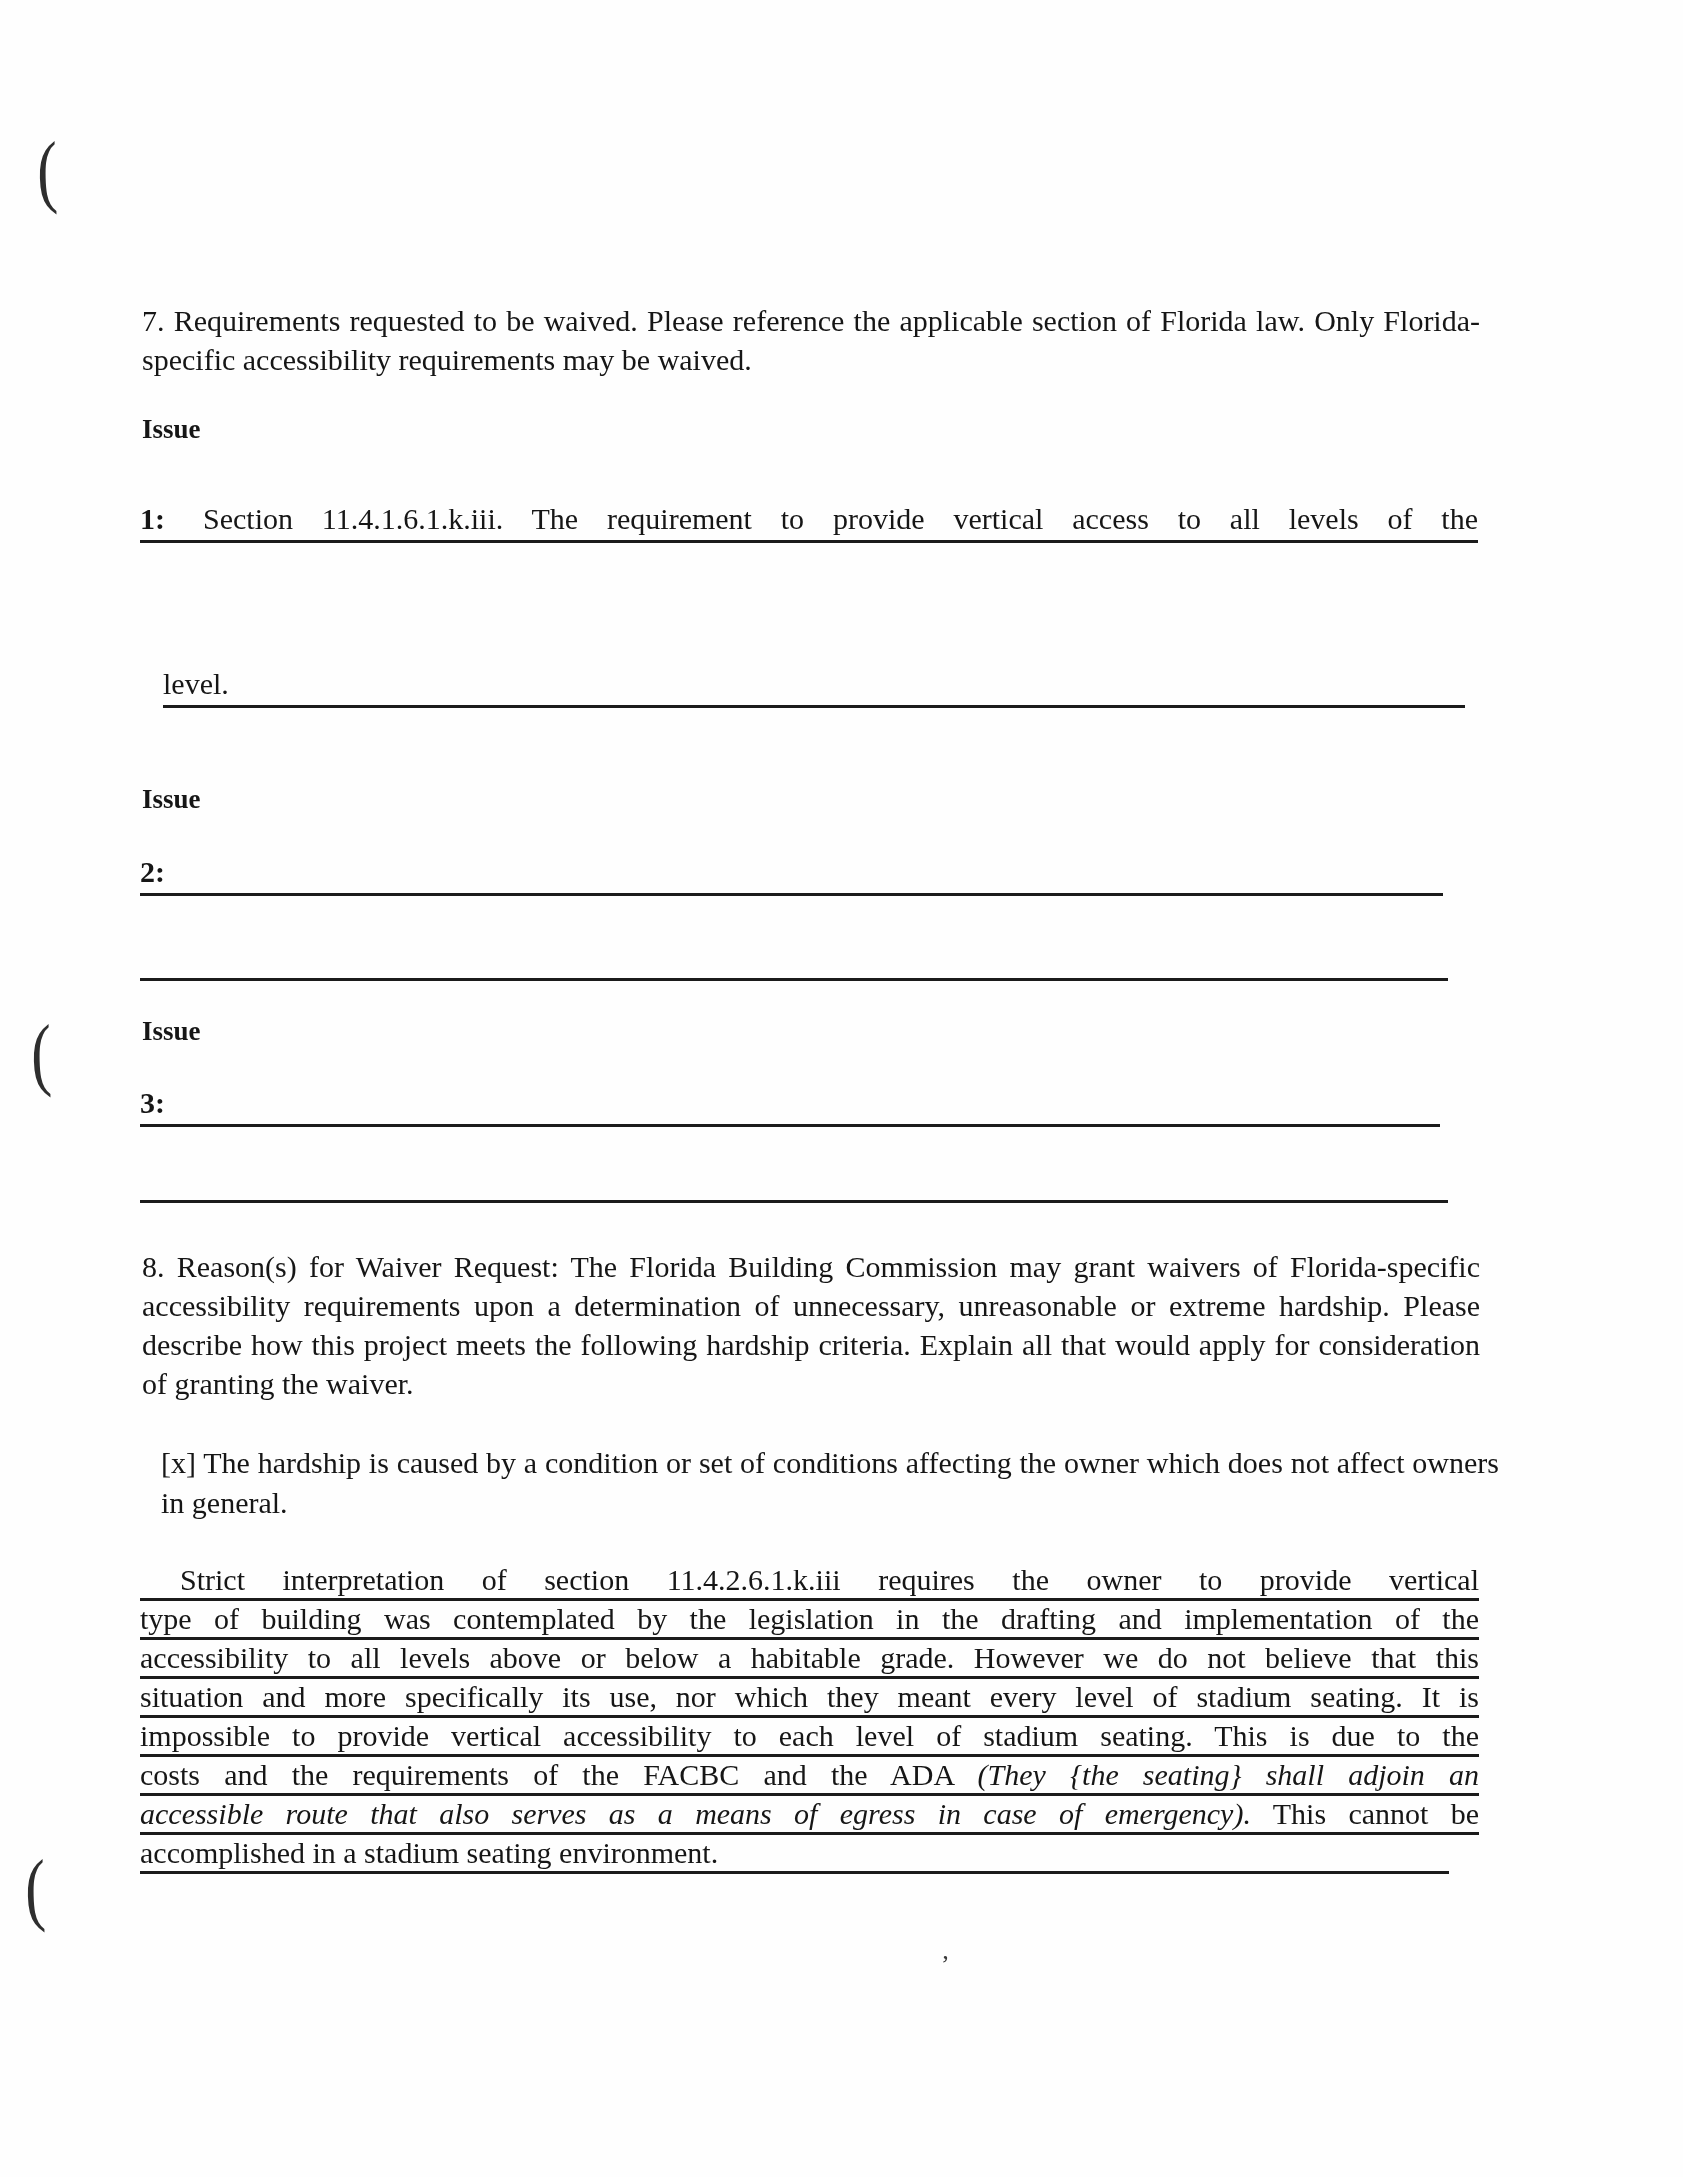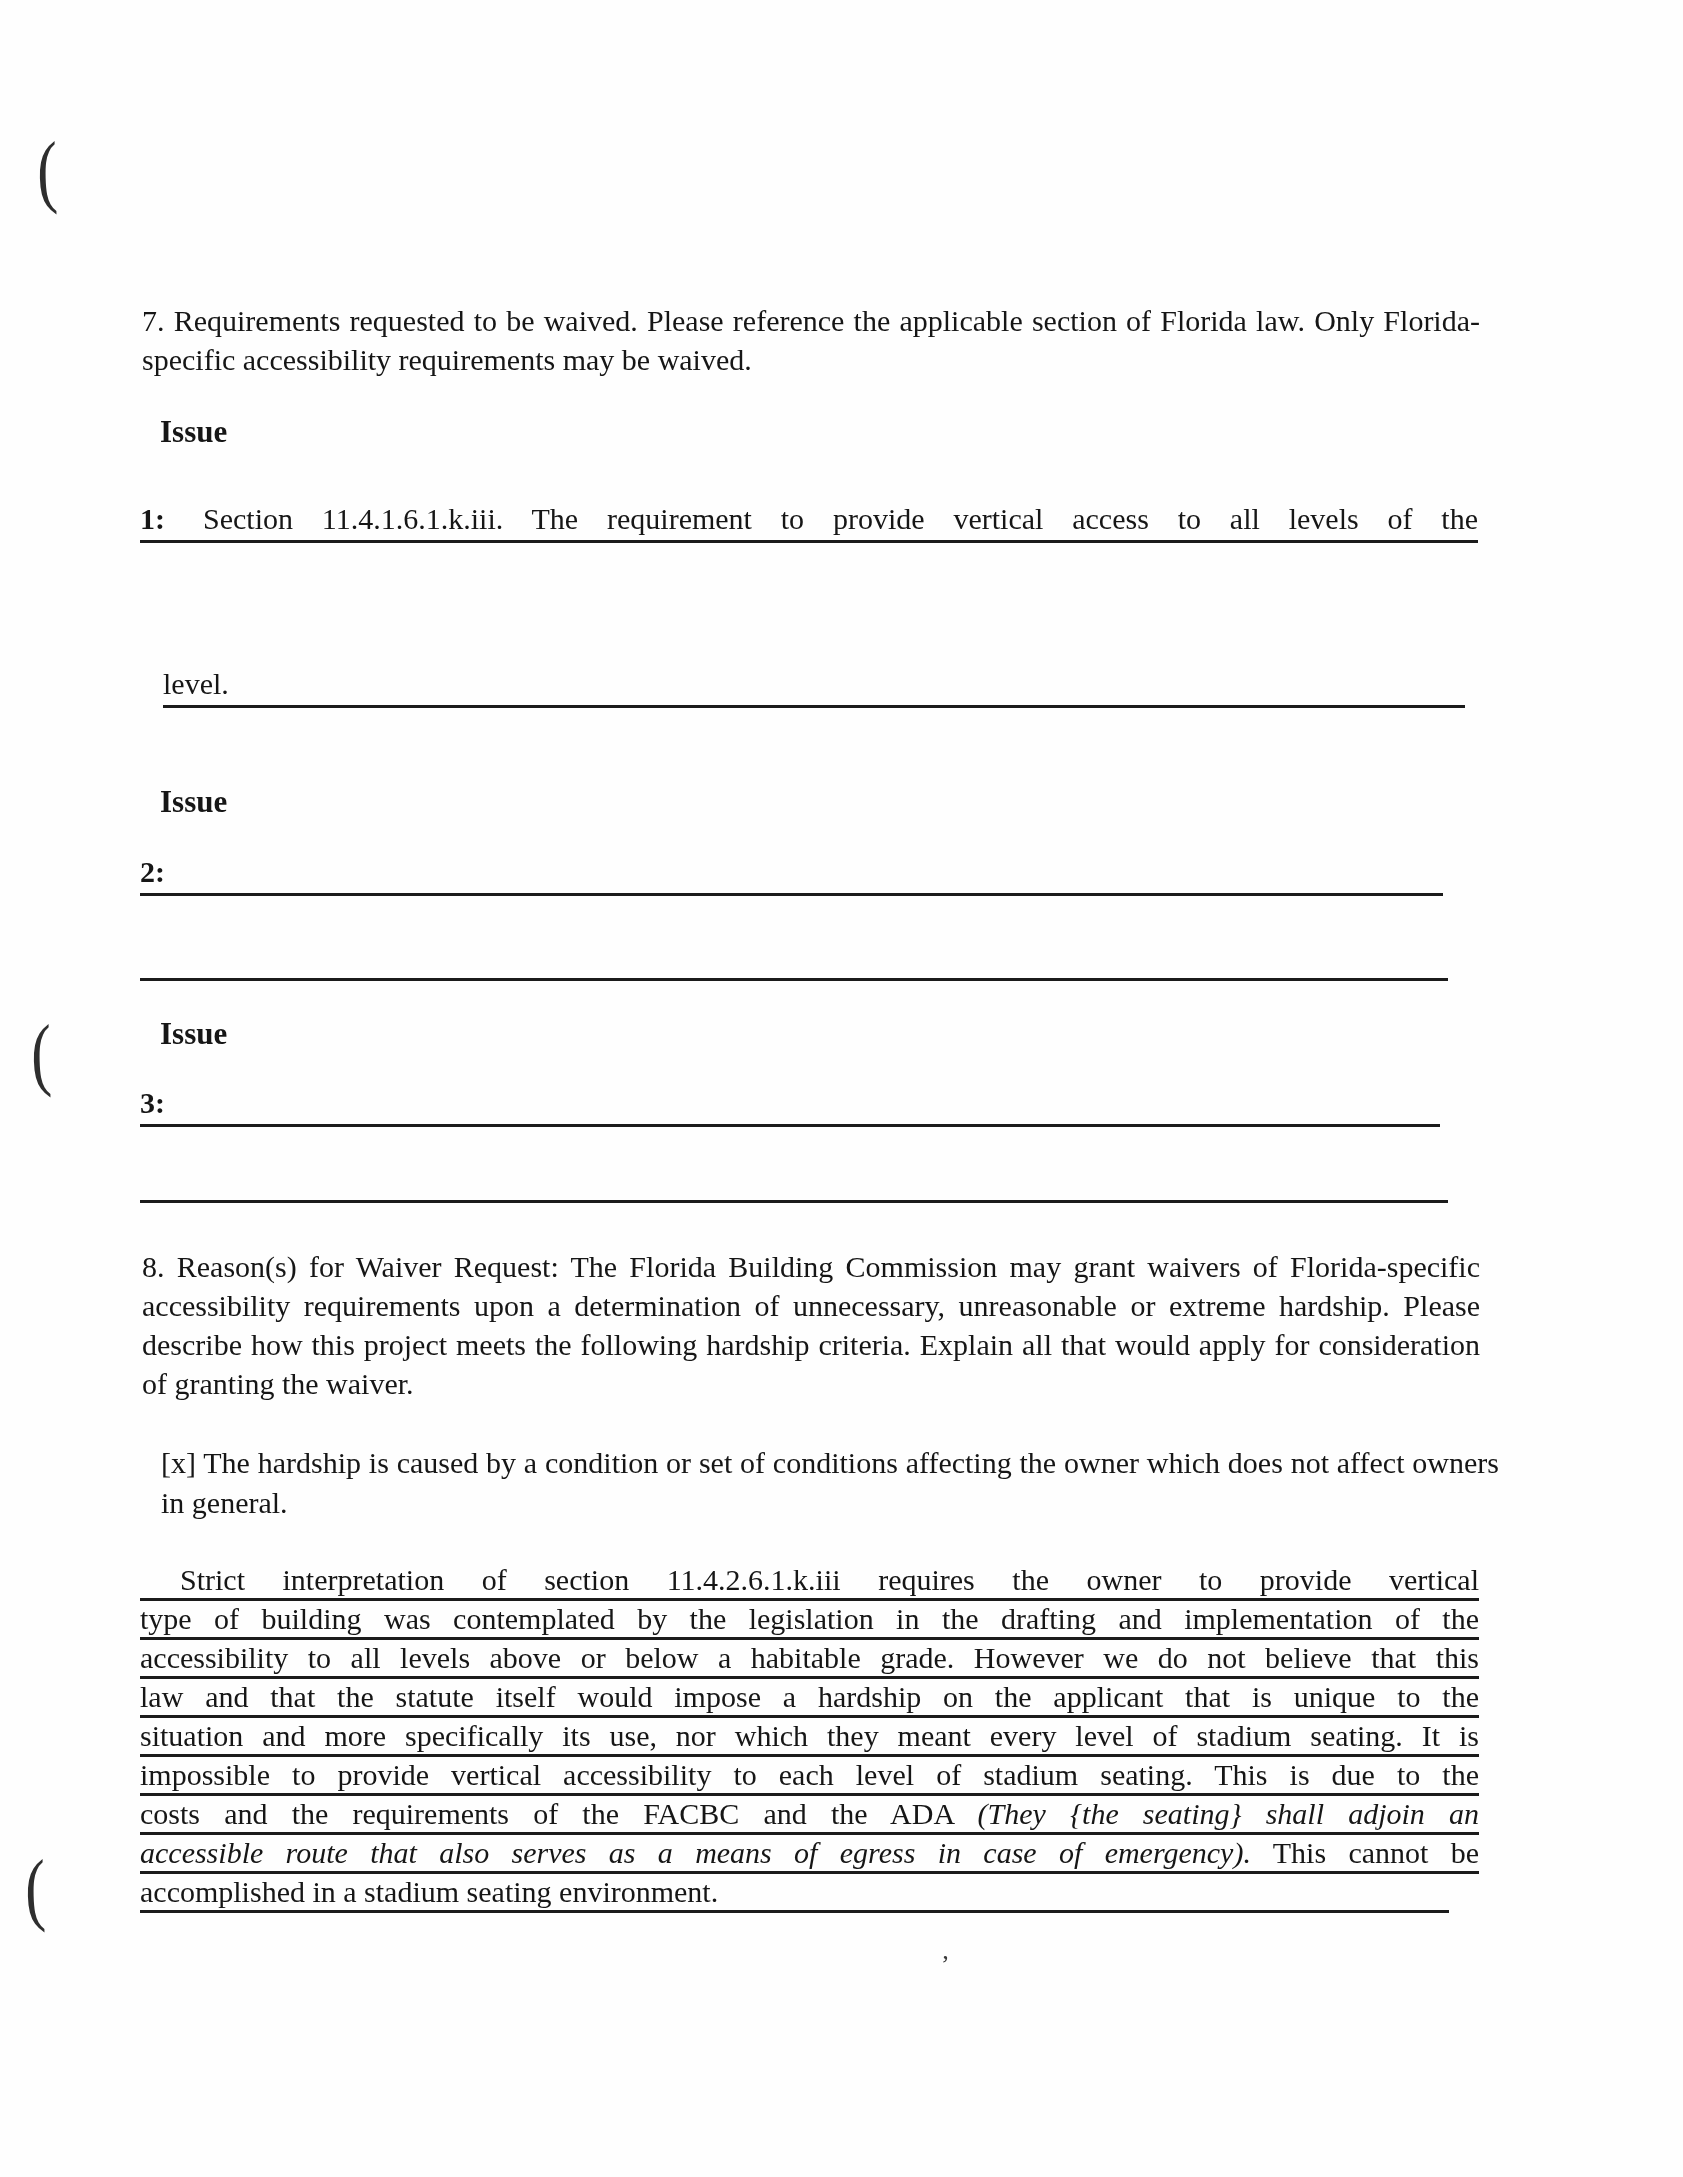--- a/index.html
+++ b/index.html
@@ -8,21 +8,21 @@
     width:1683px;height:2177px;
     background:#fefefe;
     font-family:"Liberation Serif","DejaVu Serif",serif;
     color:#161616;
     overflow:hidden;
   }
   .blk{position:absolute;left:142px;width:1338px;font-size:30px;}
   .para{text-align:justify;}
   .num{font-weight:normal;}
   b{font-weight:normal;}
-  .issue-label{position:absolute;left:160px;font-size:31px;font-weight:bold;font-family:Liberation Serif, serif;}
+  .issue-label{position:absolute;left:142px;font-size:27px;font-weight:bold;font-family:Liberation Serif, serif;}
   .fill-line{
     position:absolute;height:41px;line-height:40px;
     border-bottom:3px solid #1b1b1b;
     font-size:30px;white-space:nowrap;overflow:hidden;
   }
   .jl{text-align:justify;text-align-last:justify;}
   .gap{display:inline-block;width:38px;}
   .indent{display:inline-block;width:40px;}
   .bold-num{font-weight:bold;}
   #answer{position:absolute;left:140px;top:1562px;width:1339px;font-size:30px;}
@@ -86,21 +86,20 @@
 
   <div class="blk para" style="top:1443px;line-height:40px;margin-left:19px;">
     <span>[x]</span>
     <span>The hardship is caused by a condition or set of conditions affecting the owner which does not affect owners in general.</span>
   </div>
 
   <div id="answer">
     <div class="ans-line"><span class="indent"></span><span>Strict interpretation of section 11.4.2.6.1.k.iii requires the owner to provide vertical</span></div>
     <div class="ans-line"><span>type of building was contemplated by the legislation in the drafting and implementation of the</span></div>
     <div class="ans-line"><span>accessibility to all levels above or below a habitable grade.  However we do not believe that this</span></div>
-    <div class="ans-line"><span>law and that the statute itself would impose a hardship on the applicant that is unique to the</span></div>
     <div class="ans-line"><span>situation and more specifically its use, nor which they meant every level of stadium seating.  It is</span></div>
     <div class="ans-line"><span>impossible to provide vertical accessibility to each level of stadium seating.  This is due to the</span></div>
     <div class="ans-line"><span>costs and the requirements of the FACBC and the ADA </span><span class="ital">(They {the seating} shall adjoin an</span></div>
     <div class="ans-line"><span class="ital">accessible route that also serves as a means of egress in case of emergency).</span><span> This cannot be</span></div>
     <div class="ans-line last"><span>accomplished in a stadium seating environment.</span></div>
   </div>
 
 </div>
 
 

